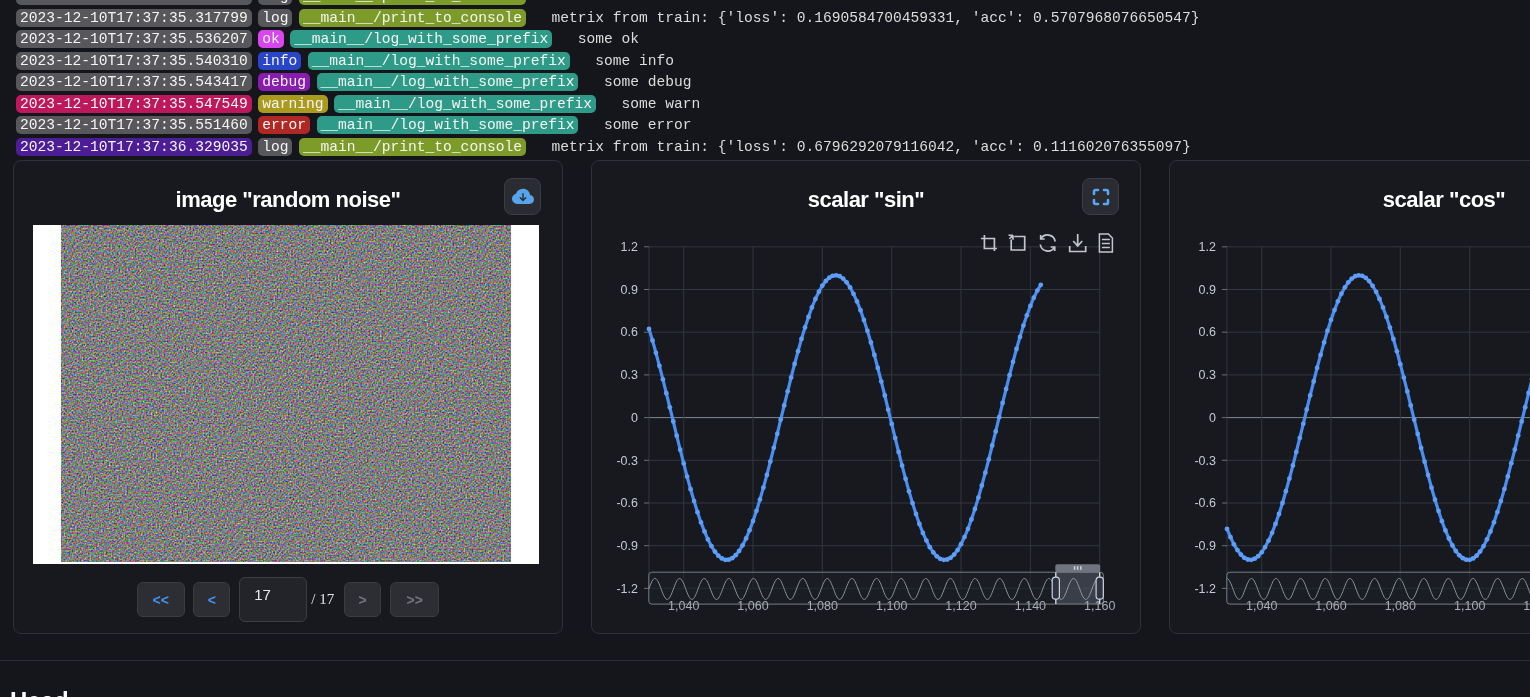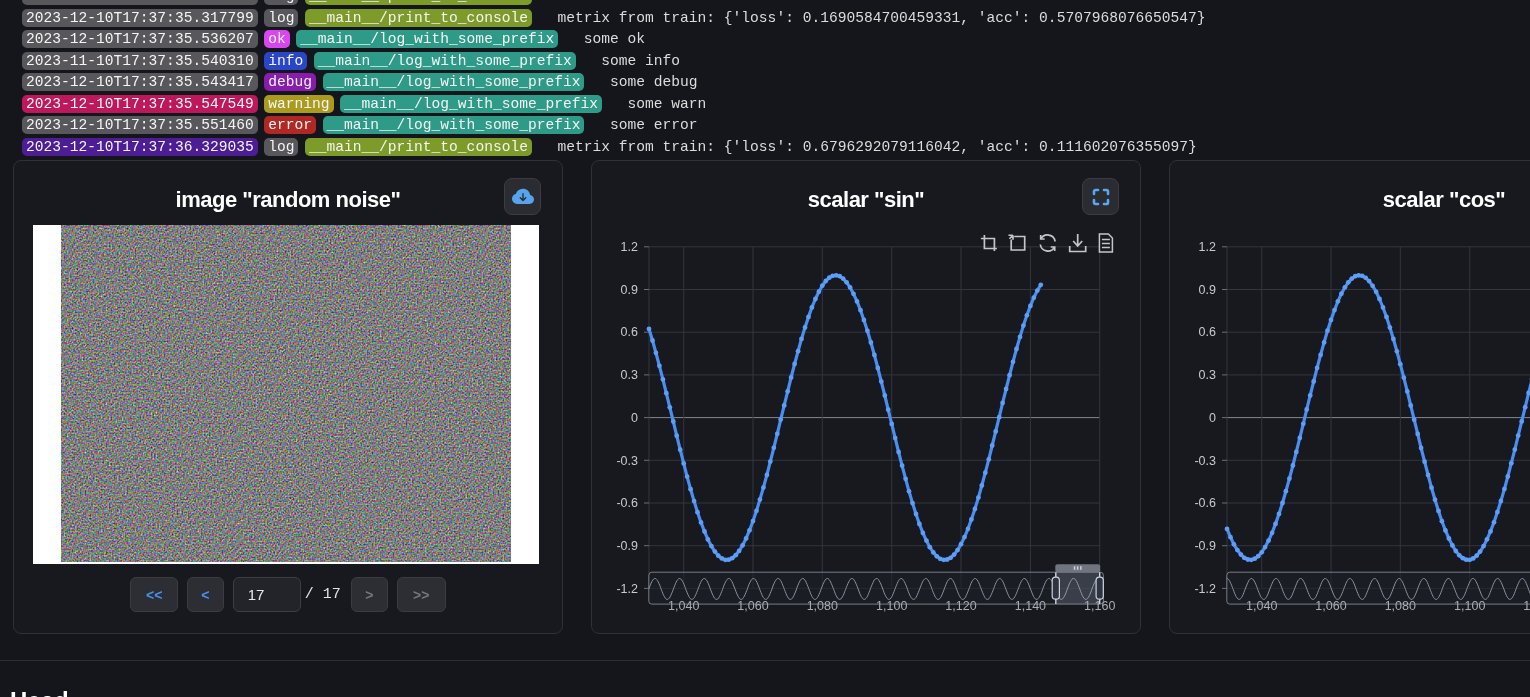--- a/index.html
+++ b/index.html
@@ -1,16 +1,16 @@
 <!DOCTYPE html>
 <html><head><meta charset="utf-8"><style>
 *{margin:0;padding:0;box-sizing:border-box}
 html,body{width:1530px;height:697px;background:#14161b;overflow:hidden;position:relative}
 .logs{position:absolute;left:0;top:-14.3px;font-family:"Liberation Mono",monospace;font-size:14.6px;color:#dcdcdc}
-.lr{height:21.5px;display:flex;align-items:center;padding-left:22px}
+.lr{height:21.5px;display:flex;align-items:center;padding-left:16px}
 .b{display:inline-block;height:18px;line-height:18.5px;border-radius:5px;padding:0 4px;color:#f5f5f5;margin-right:6.5px;white-space:pre}
 .m{margin-left:19px;white-space:pre}
 .card{position:absolute;top:160px;width:550px;height:474px;background:#17191e;border:1px solid #2e3138;border-radius:8px}
 .ctitle{position:absolute;left:0;top:186px;width:100%;text-align:center;font-family:"Liberation Sans",sans-serif;font-weight:bold;font-size:22px;letter-spacing:-0.5px;color:#fff}
 .cbtn{position:absolute;top:17px;right:21px;width:37px;height:37px;background:#2a2c31;border:1px solid #3a3d43;border-radius:8px;display:flex;align-items:center;justify-content:center}
 .pgbtn{height:35px;background:#2c2e33;border:1px solid #3a3c42;border-radius:6px;font-family:"Liberation Sans",sans-serif;font-size:14px;font-weight:bold;display:flex;align-items:center;justify-content:center}
 </style></head><body>
 
 <div class="logs">
     <div class="lr">
@@ -25,21 +25,21 @@
       <span class="b" style="background:#7d9b28">__main__/print_to_console</span>
       <span class="m">metrix from train: {'loss': 0.1690584700459331, 'acc': 0.5707968076650547}</span>
     </div>
     <div class="lr">
       <span class="b" style="background:#58585c">2023-12-10T17:37:35.536207</span>
       <span class="b" style="background:#d946ef">ok</span>
       <span class="b" style="background:#2d9b87">__main__/log_with_some_prefix</span>
       <span class="m">some ok</span>
     </div>
     <div class="lr">
-      <span class="b" style="background:#58585c">2023-11-10T17:37:35.540310</span>
+      <span class="b" style="background:#58585c">2023-12-10T17:37:35.540310</span>
       <span class="b" style="background:#2a46c8">info</span>
       <span class="b" style="background:#2d9b87">__main__/log_with_some_prefix</span>
       <span class="m">some info</span>
     </div>
     <div class="lr">
       <span class="b" style="background:#58585c">2023-12-10T17:37:35.543417</span>
       <span class="b" style="background:#871cae">debug</span>
       <span class="b" style="background:#2d9b87">__main__/log_with_some_prefix</span>
       <span class="m">some debug</span>
     </div>
@@ -81,22 +81,22 @@
             <feFuncB type="linear" slope="1.35" intercept="-0.18"></feFuncB>
             <feFuncA type="discrete" tableValues="1"></feFuncA>
           </feComponentTransfer>
       </filter>
       <rect width="450" height="337" filter="url(#nz)"></rect>
     </svg>
   </div>
   <div style="position:absolute;left:0;top:416px;width:100%;display:flex;justify-content:center;align-items:center">
     <div class="pgbtn" style="width:48px;color:#4693f0">&lt;&lt;</div>
     <div class="pgbtn" style="width:37px;margin-left:8.5px;color:#4693f0">&lt;</div>
-    <div style="width:68px;height:35px;margin-left:9px;background:#222429;border:1px solid #3c3e44;border-radius:6px;color:#e8e8e8;font-family:'Liberation Sans',sans-serif;font-size:15px;line-height:33px;padding-left:14px">17</div>
-    <div style="margin-left:4px;color:#e4e4e4;font-family:Liberation Mono, monospace;font-size:15px">/ 17</div>
+    <div style="width:68px;height:45px;margin-left:9px;background:#222429;border:1px solid #3c3e44;border-radius:6px;color:#e8e8e8;font-family:'Liberation Sans',sans-serif;font-size:15px;line-height:33px;padding-left:14px">17</div>
+    <div style="margin-left:4px;color:#e4e4e4;font-family:Liberation Serif, serif;font-size:15px">/ 17</div>
     <div class="pgbtn" style="width:37px;margin-left:10px;color:#74787f">&gt;</div>
     <div class="pgbtn" style="width:49px;margin-left:9px;color:#74787f">&gt;&gt;</div>
   </div>
 </div>
 
 <div class="card" style="left:591px">
   <div class="ctitle" style="top:26px">scalar "sin"</div>
   <div class="cbtn">
       <svg width="20" height="20" viewBox="0 0 20 20" fill="none" stroke="#58a6f5" stroke-width="2.6" stroke-linecap="round">
         <path d="M3 7 V4.6 Q3 3 4.6 3 H7"></path>

